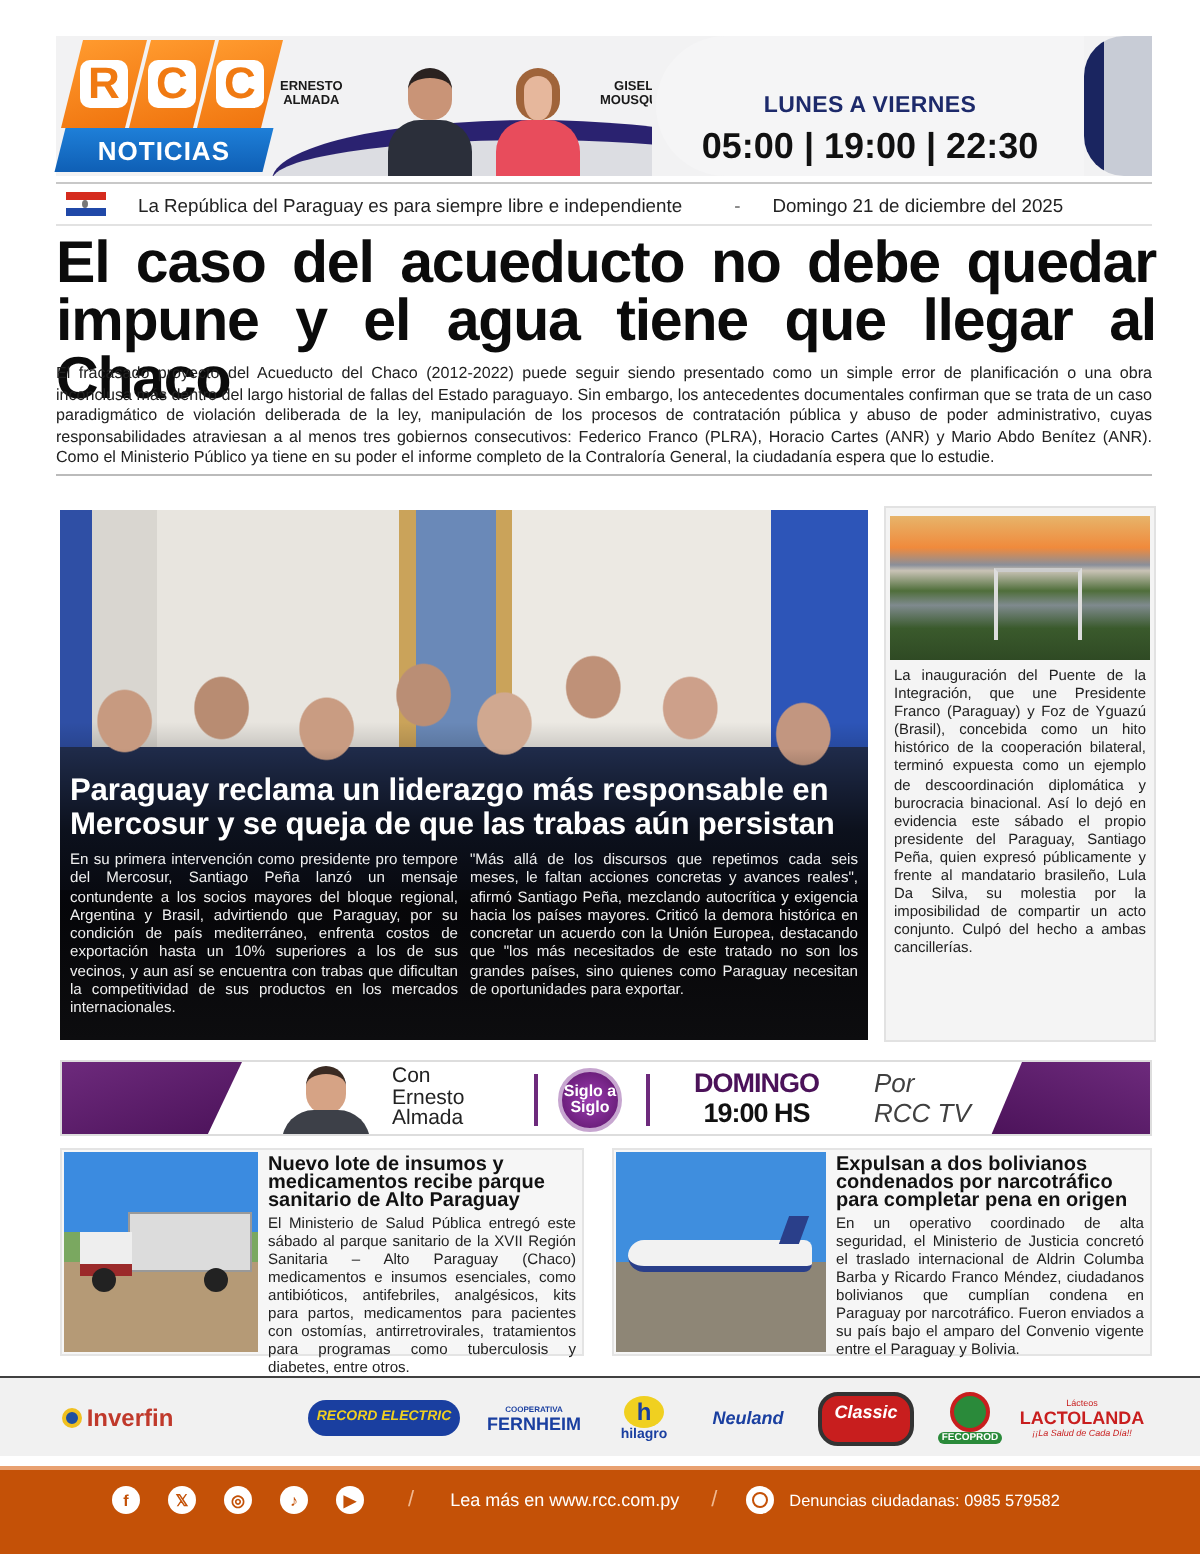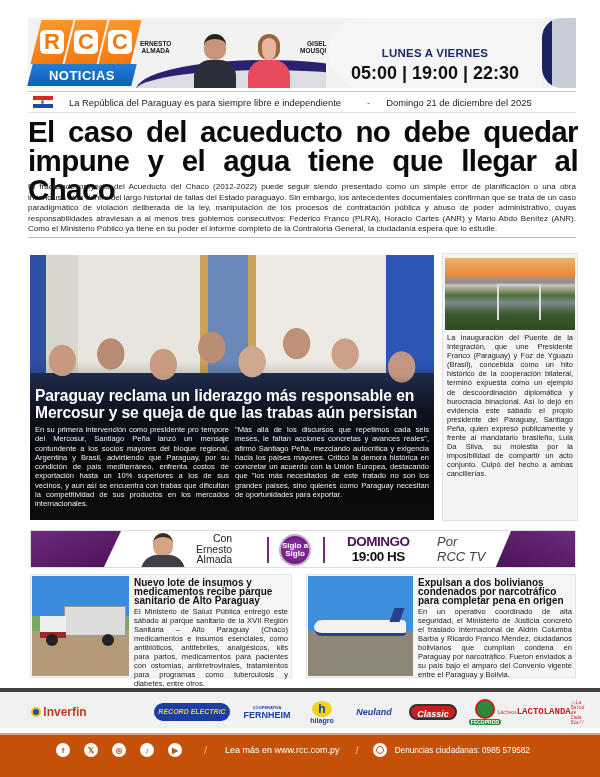--- a/index.html
+++ b/index.html
@@ -70,21 +70,21 @@
   .side-photo::after { content:""; position:absolute; left: 52px; top: 26px; width: 40px; height: 34px; border-left: 2px solid #ddd; border-right: 2px solid #ddd; border-top: 2px solid #ccc; }
   .side-text { margin: 3px 4px 0; font-size: 7.45px; line-height: 9.1px; color: #222; text-align: justify; }
 
   
   .promo { position: absolute; left: 30px; top: 530px; width: 546px; height: 38px; background: #fff; border: 1px solid #ddd; overflow: hidden; }
   .promo-left { position: absolute; left: 0; top: 0; width: 90px; height: 38px; background: linear-gradient(160deg,#6d2a7c,#4b1259); clip-path: polygon(0 0, 100% 0, 80% 100%, 0 100%); }
   .promo-right { position: absolute; right: 0; top: 0; width: 80px; height: 38px; background: linear-gradient(200deg,#6d2a7c,#4b1259); clip-path: polygon(20% 0, 100% 0, 100% 100%, 0 100%); }
   .promo-face { position: absolute; left: 110px; top: 2px; width: 44px; height: 36px; }
   .promo-face .hd { position: absolute; left: 12px; top: 0; width: 20px; height: 24px; border-radius: 10px; background: #d6a385; border-top: 4px solid #3a2a22; }
   .promo-face .bd { position: absolute; left: 0; top: 22px; width: 44px; height: 16px; border-radius: 16px 16px 0 0; background: #3d4048; }
-  .promo-con { position: absolute; left: 165px; top: 2px; font-size: 10.5px; line-height: 10.5px; color: #222; text-align: right; }
+  .promo-con { position: absolute; left: 165px; top: 2px; font-size: 10.5px; line-height: 10.5px; color: #222; }
   .promo-div { position: absolute; top: 6px; width: 2px; height: 26px; background: #6d2a7c; }
   .promo-badge { position: absolute; left: 248px; top: 3px; width: 32px; height: 32px; border-radius: 50%; background: radial-gradient(circle,#9b3cb0,#5a1468); border: 2px solid #c7a6d0; color: #fff; font-size: 8px; font-weight: bold; display:flex; align-items:center; justify-content:center; text-align:center; line-height: 8px; }
   .promo-day { position: absolute; left: 316px; top: 3px; text-align: center; font-weight: bold; line-height: 15px; }
   .promo-day .d { font-size: 13.5px; color: #4b1259; letter-spacing: -0.5px; }
   .promo-day .t { font-size: 13.5px; color: #111; letter-spacing: -0.5px; }
   .promo-por { position: absolute; left: 406px; top: 3px; font-size: 13px; line-height: 15px; font-style: italic; color: #404040; }
 
   
   .story { position: absolute; top: 574px; height: 104px; background: #f6f6f6; border: 1px solid #e4e4e4; }
   .story1 { left: 30px; width: 262px; }
@@ -99,38 +99,38 @@
   .story2 .story-photo { width: 105px; background: linear-gradient(180deg,#3f8ede 0 55%, #8e8676 55% 100%); }
   .story2 .plane { position: absolute; left: 6px; top: 44px; width: 92px; height: 16px; background: #f2f2f2; border-radius: 8px 4px 4px 8px; border-bottom: 3px solid #2a3f8a; }
   .story2 .plane::after { content:""; position:absolute; right: 4px; top: -12px; width: 10px; height: 14px; background: #2a3f8a; transform: skewX(-20deg); }
   .story-body { position: absolute; top: 3px; }
   .story1 .story-body { left: 103px; width: 154px; }
   .story2 .story-body { left: 111px; width: 154px; }
   .story-title { font-size: 10px; line-height: 9.2px; font-weight: bold; color: #111; }
   .story-text { margin-top: 1px; font-size: 7.55px; line-height: 9.1px; color: #222; text-align: justify; }
 
   
-  .sponsors { position: absolute; left: 0; top: 688px; width: 600px; height: 40px; background: #f1f1f1; border-top: 4px solid #404040; }
+  .sponsors { position: absolute; left: 0; top: 688px; width: 600px; height: 40px; background: #f1f1f1; border-top: 1px solid #404040; }
   .sp { position: absolute; top: 0; height: 40px; display: flex; align-items: center; justify-content: center; font-weight: bold; }
   .sp-inverfin { left: 26px; width: 66px; color: #c0392b; font-size: 12px; }
   .sp-inverfin .ic { display:inline-block; width: 10px; height: 10px; border-radius: 50%; background:#1f4fa0; margin-right: 2px; border: 2px solid #f0c020; }
   .sp-chort { left: 102px; width: 48px; flex-direction: column; color: #c0392b; font-size: 7.5px; }
   .sp-chort .tree { width: 0; height: 0; border-left: 7px solid transparent; border-right: 7px solid transparent; border-bottom: 12px solid #2a8a3a; }
   .sp-record { left: 153px; width: 78px; }
   .sp-record span { display:block; width: 76px; height: 18px; border-radius: 9px; background: #1a3fa0; color: #f0d020; font-size: 7px; font-style: italic; text-align:center; line-height: 18px; }
   .sp-fern { left: 238px; width: 58px; color: #1a3fa0; font-size: 9px; }
   .sp-hilagro { left: 306px; width: 32px; flex-direction: column; color: #1a3fa0; font-size: 7px; }
   .sp-hilagro .ic { width: 20px; height: 16px; border-radius: 50%; background: #f0d020; color: #1a3fa0; font-size: 12px; line-height: 16px; text-align: center; }
   .sp-neuland { left: 352px; width: 44px; color: #1a3fa0; font-size: 9px; font-style: italic; }
   .sp-classic { left: 408px; width: 50px; }
-  .sp-classic span { display:block; width: 48px; height: 16px; border-radius: 10px; background: #c81e1e; border: 2px solid #333; color: #fff; font-size: 9px; font-style: italic; text-align: center; line-height: 16px; }
+  .sp-classic span { display:block; width: 48px; height: 27px; border-radius: 10px; background: #c81e1e; border: 2px solid #333; color: #fff; font-size: 9px; font-style: italic; text-align: center; line-height: 16px; }
   .sp-feco { left: 470px; width: 30px; flex-direction: column; }
   .sp-feco .ic { width: 20px; height: 20px; border-radius: 50%; border: 2px solid #c81e1e; background: #2a8a3a; }
   .sp-feco span { font-size: 5px; background: #2a8a3a; color: #fff; padding: 0 2px; border-radius: 3px; }
-  .sp-lacto { left: 511px; width: 60px; color: #c81e1e; font-size: 9px; font-family: Liberation Mono, monospace; }
+  .sp-lacto { left: 511px; width: 60px; flex-direction: column; color: #c81e1e; font-size: 9px; }
   .sp-lacto small { font-size: 4.5px; color: #c81e1e; font-style: italic; font-weight: normal; }
 
   
   .footer { position: absolute; left: 0; top: 733px; width: 600px; height: 44px; background: #c45107; border-top: 2px solid #e8a070; }
   .footer-row { position: absolute; left: 56px; top: 7px; height: 16px; display: flex; align-items: center; color: #fff; font-size: 9px; }
   .soc { width: 14px; height: 14px; border-radius: 50%; background: #fff; color: #c45107; font-size: 8px; font-weight: bold; display: flex; align-items: center; justify-content: center; margin-right: 14px; }
   .foot-sep { color: #f0b890; margin: 0 18px 0 8px; font-size: 11px; }
   .foot-sep2 { color: #f0b890; margin: 0 14px 0 16px; font-size: 11px; }
   .wa { width: 14px; height: 14px; border-radius: 50%; background: #fff; margin-right: 8px; display:flex; align-items:center; justify-content:center; }
   .wa i { display:block; width: 8px; height: 8px; border-radius: 50%; border: 1.5px solid #c45107; }

